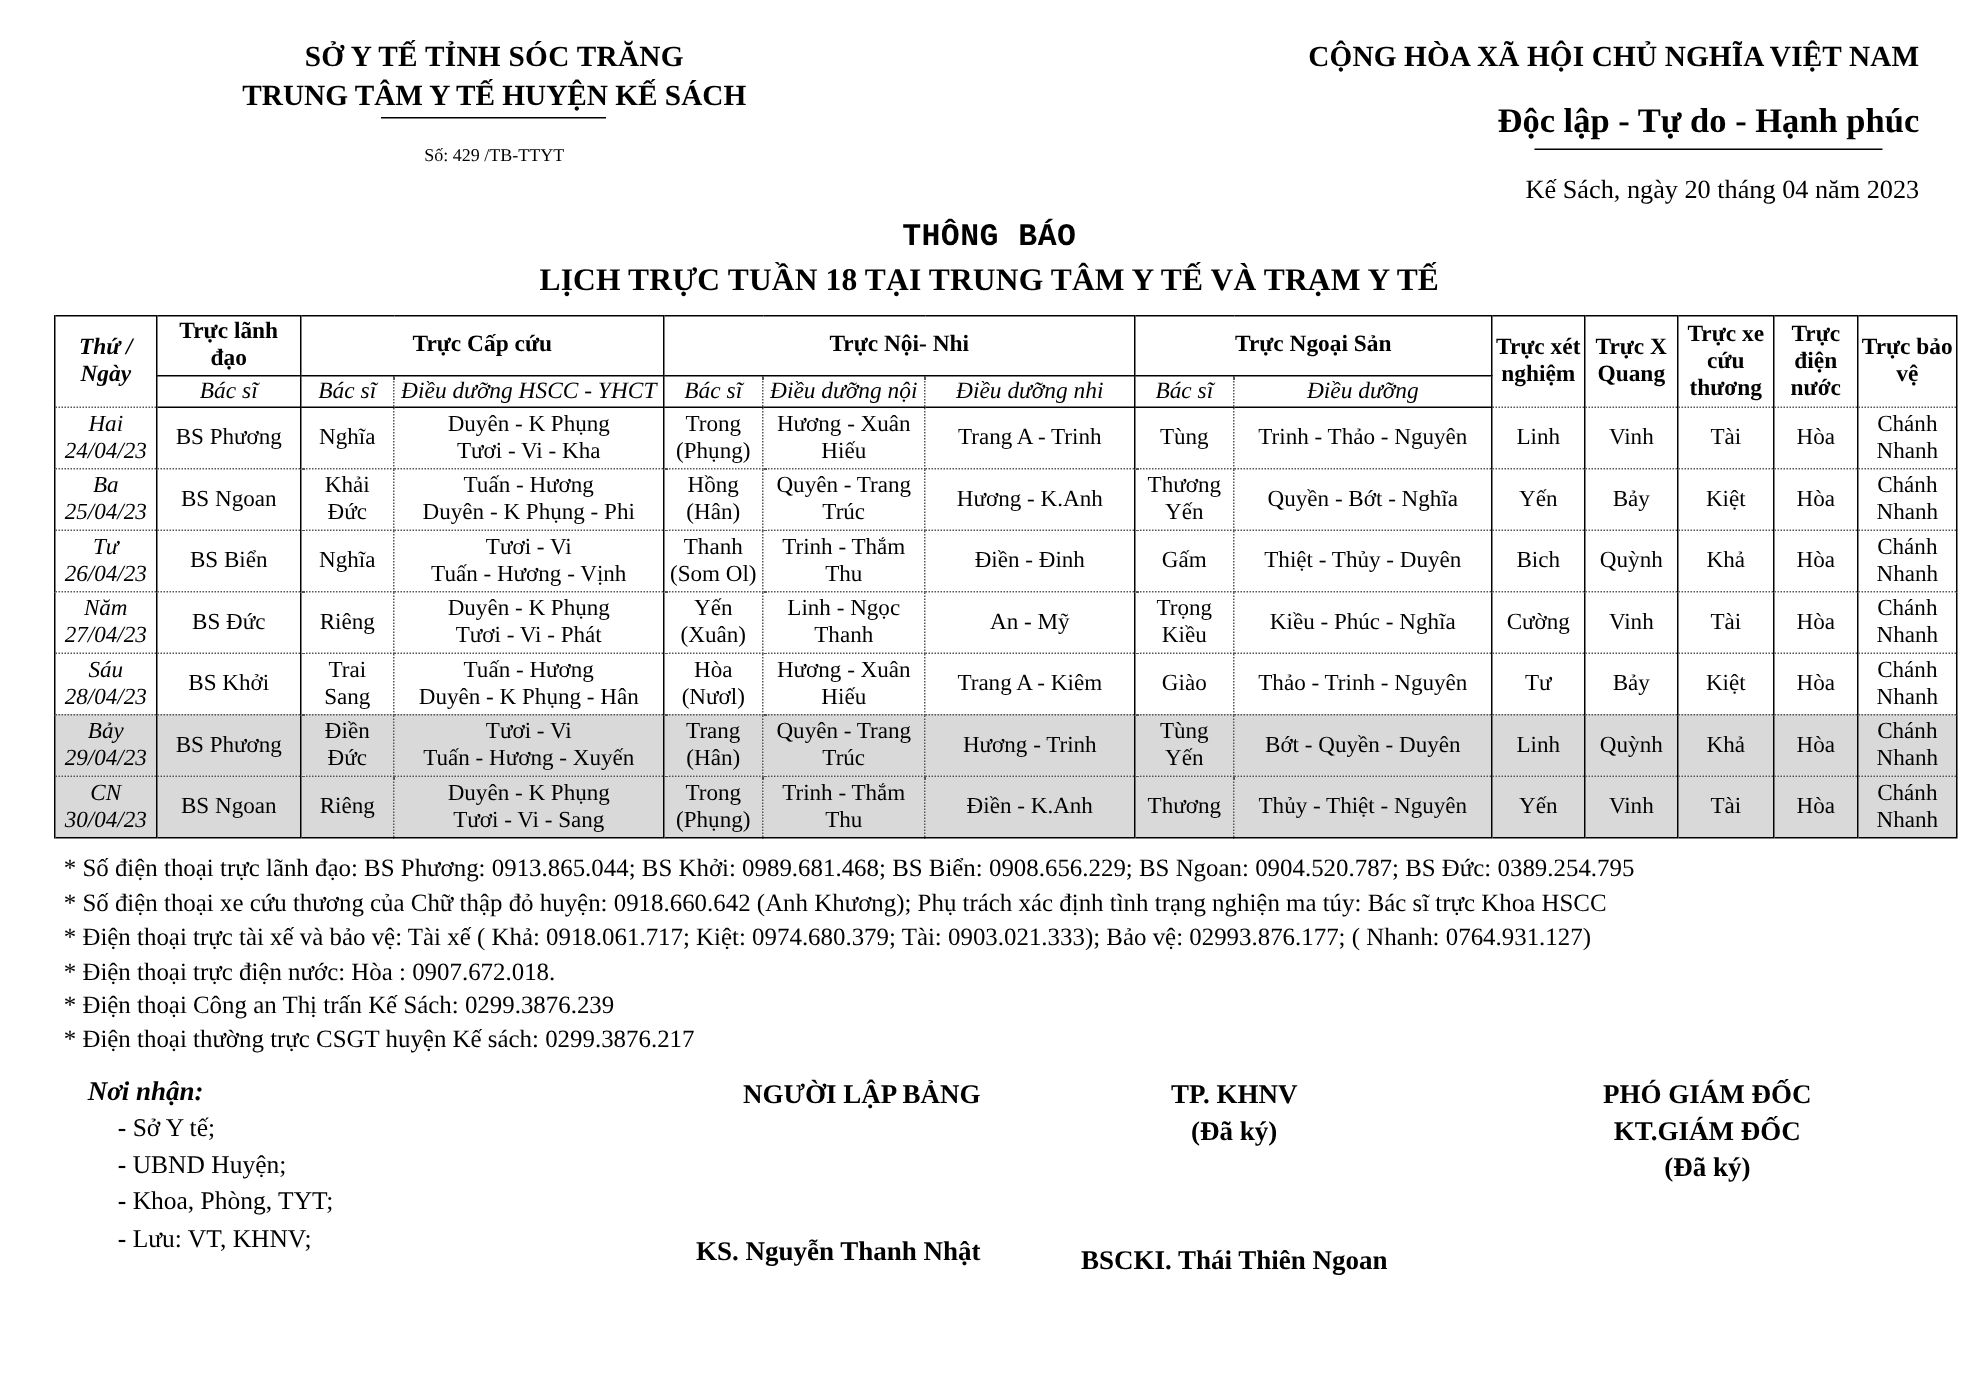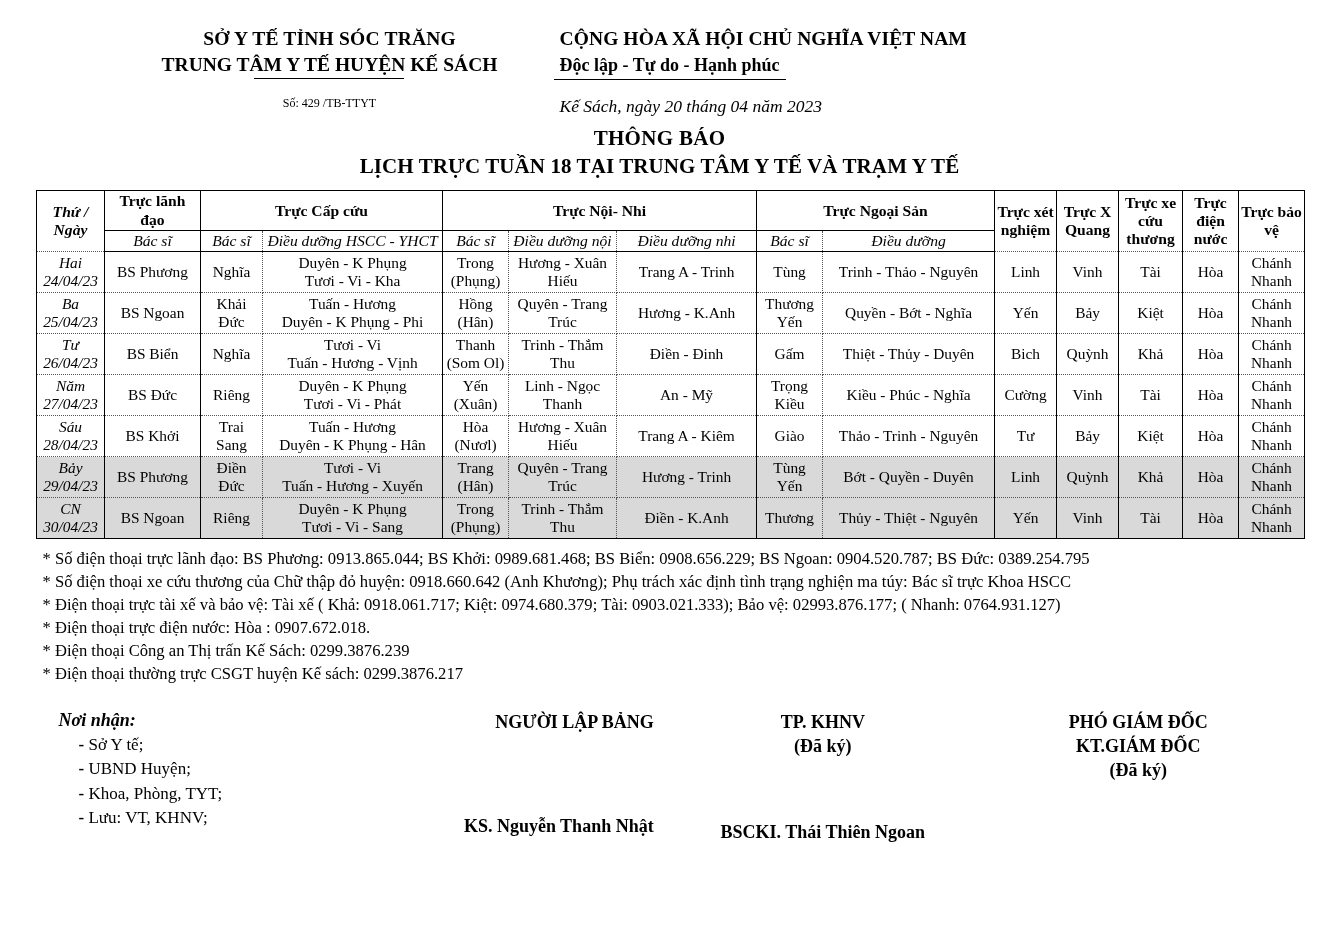--- a/index.html
+++ b/index.html
@@ -31,21 +31,21 @@
     padding-top: 26px;
   }
   .hdr-left {
     width: 520px;
     text-align: center;
     padding-left: 60px;
     box-sizing: border-box;
   }
   .hdr-right {
     flex: 1;
-    text-align: left;
+    text-align: right;
   }
   .org1 {
     font-weight: bold;
     font-size: 19.5px;
     letter-spacing: .2px;
     line-height: 1.32;
   }
   .org2 {
     font-weight: bold;
     font-size: 19.5px;
@@ -68,50 +68,50 @@
     line-height: 1.3;
   }
   .nation {
     font-weight: bold;
     font-size: 19.5px;
     line-height: 1.34;
     letter-spacing: .1px;
   }
   .motto {
     font-weight: bold;
-    font-size: 18px;
+    font-size: 23px;
     line-height: 1.34;
     display: inline-block;
     position: relative;
-    margin-top: 1px;
+    margin-top: 14px;
   }
   .motto .rule {
     position: absolute;
     left: 50%;
     transform: translateX(-50%);
     bottom: -3px;
     width: 232px;
     height: 1.4px;
     background: #000;
   }
   .place-date {
-    font-style: italic;
     font-size: 17.5px;
     margin-top: 19px;
   }
 
   .title-block {
     text-align: center;
     margin-top: 8px;
   }
   .title-main {
     font-weight: bold;
     font-size: 21px;
     line-height: 1.33;
     letter-spacing: .3px;
+    font-family: Liberation Mono, monospace;
   }
   .title-sub {
     font-weight: bold;
     font-size: 21px;
     line-height: 1.3;
     letter-spacing: .1px;
   }
 
   
   .tbl-wrap {
@@ -181,21 +181,21 @@
     font-size: 16.6px;
     line-height: 1.38;
     white-space: nowrap;
   }
   .notes .line b { font-weight: bold; }
 
   
   .sigs {
     display: flex;
     width: 1250px;
-    margin: 24px auto 0 auto;
+    margin: 12px auto 0 auto;
     padding-left: 10px;
     box-sizing: border-box;
     gap: 32px;
   }
   .sig-col { text-align: center; }
   .col-recv { width: 300px; text-align: left; padding-left: 14px; box-sizing: border-box; }
   .col-a { width: 330px; text-align: right; }
   .col-b { width: 300px; }
   .col-c { width: 320px; }
   .recv-title {

